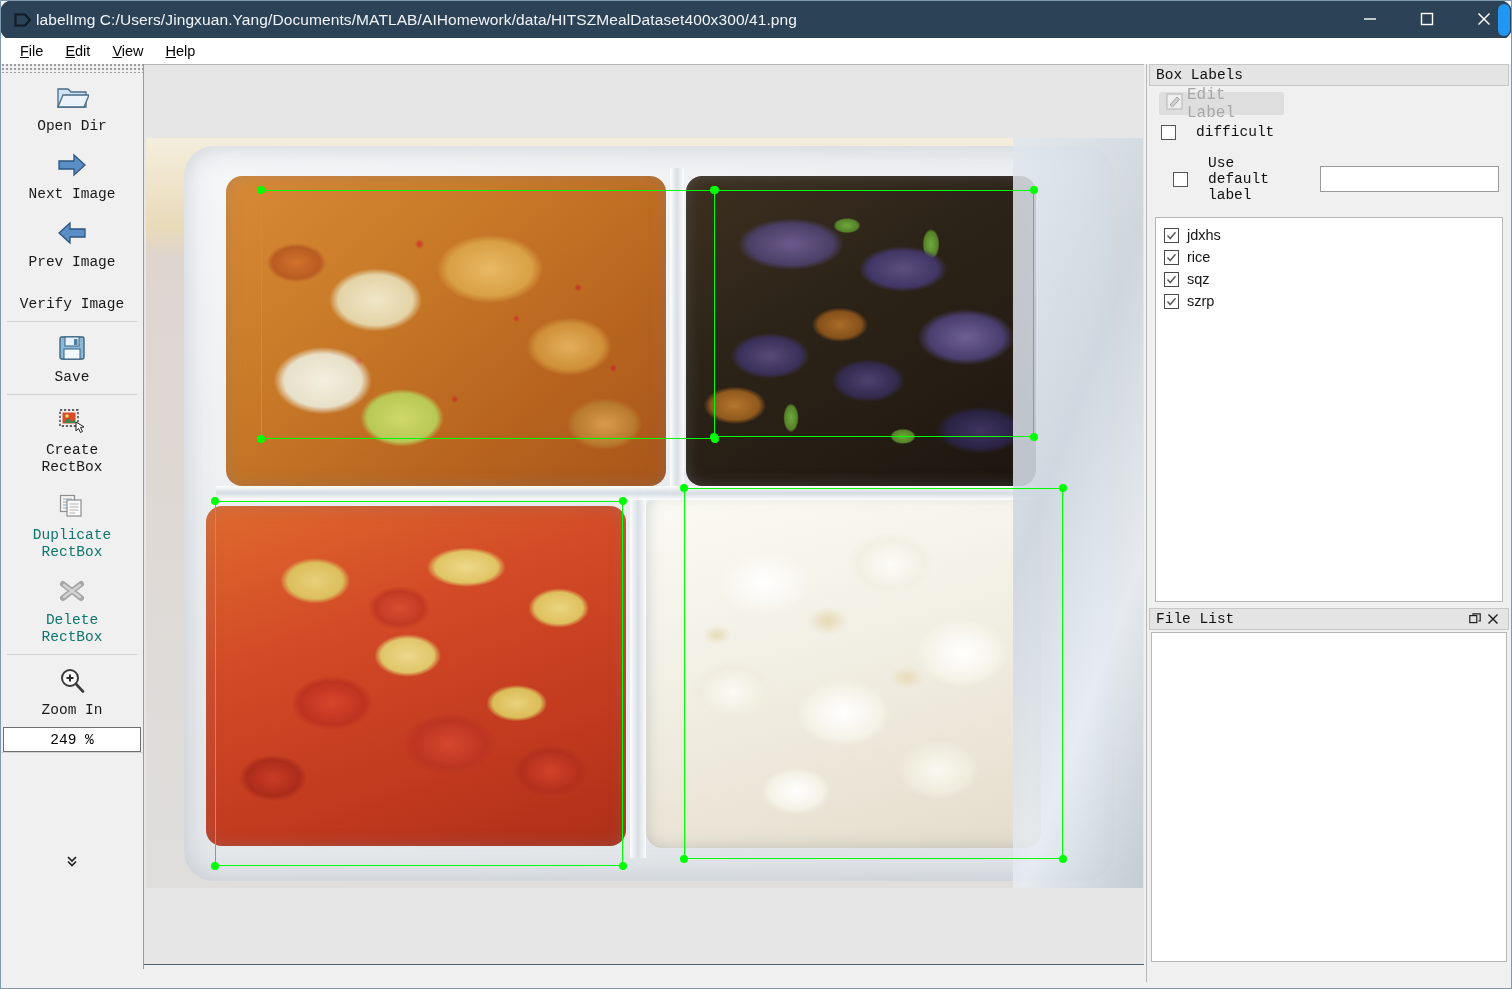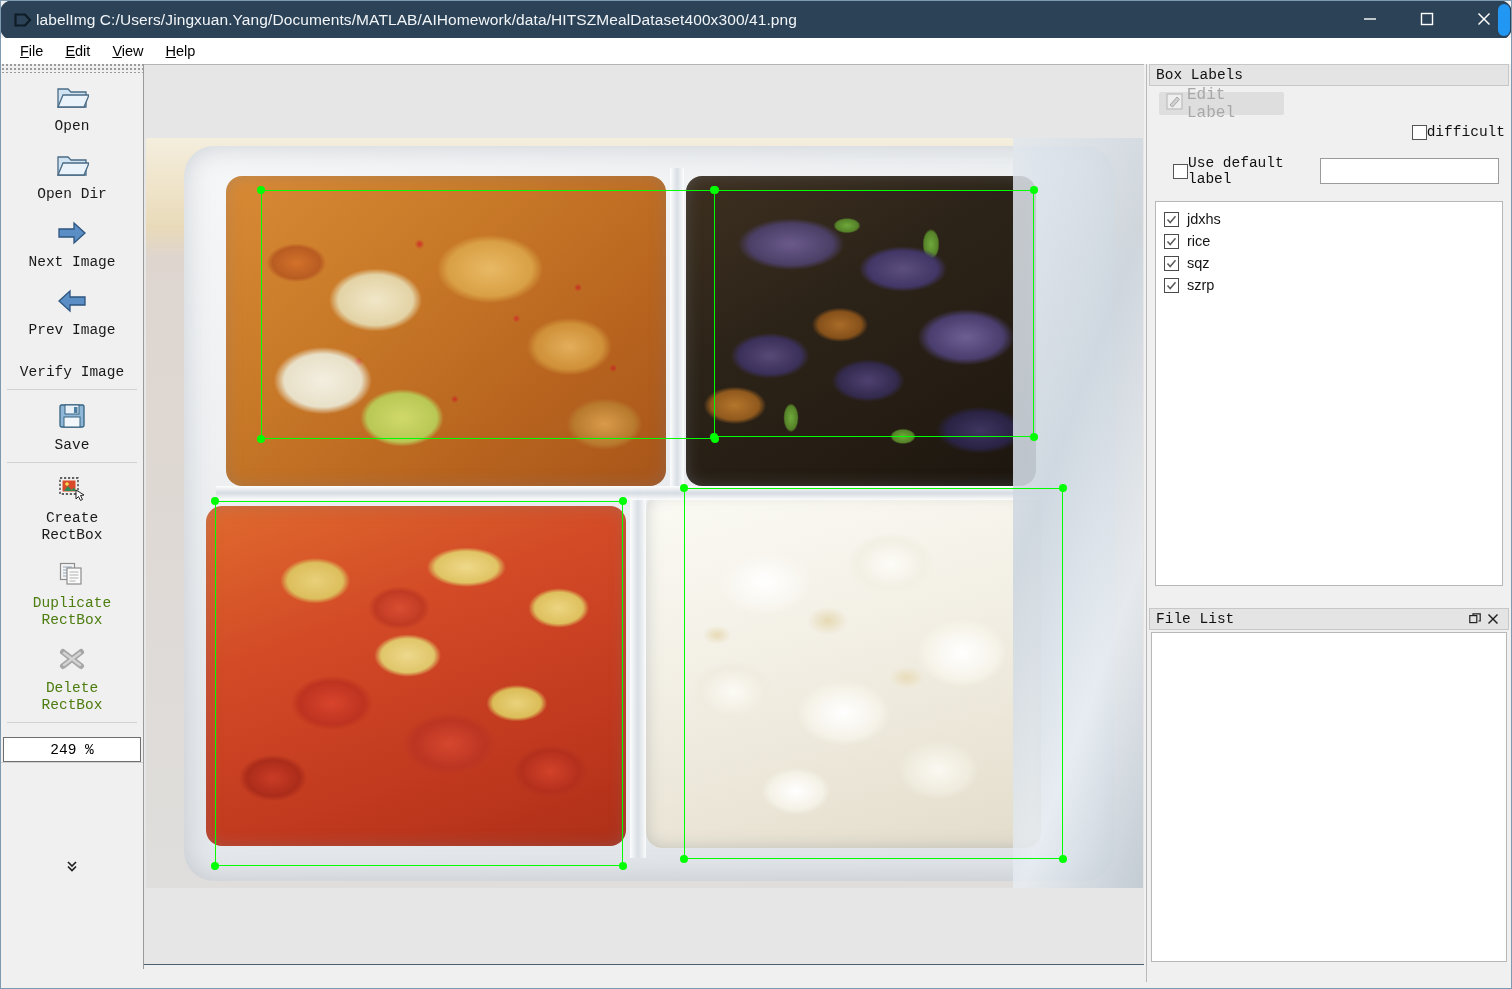--- a/index.html
+++ b/index.html
@@ -61,24 +61,24 @@
   .tool {
     display: flex; flex-direction: column; align-items: center; justify-content: flex-start;
     padding: 8px 2px 6px 2px; cursor: default;
   }
   .tool.disabled { cursor: default; }
   .tool .ticon { height: 32px; display: flex; align-items: center; justify-content: center; }
   .tool .tlabel {
     font-family: "Liberation Mono", monospace; font-size: 14.5px; color: #1a1a1a;
     text-align: center; line-height: 17px; margin-top: 5px; white-space: pre-line;
   }
-  .tool.disabled .tlabel { color: #4d7c0f; }
+  .tool.disabled .tlabel { color: #0f766e; }
   .tb-sep { height: 1px; background: #d2d2d2; margin: 2px 6px; }
   .zoombox {
-    margin: 12px 2px 0 2px; height: 25px; background: #ffffff;
+    margin: 2px 2px 0 2px; height: 25px; background: #ffffff;
     border: 1px solid #6e6e6e; display: flex; align-items: center; justify-content: center;
     font-family: "Liberation Mono", monospace; font-size: 14.5px; color: #000;
   }
   .tb-extend {
     flex: 1; display: flex; align-items: center; justify-content: center;
     border-top: 1px solid #d2d2d2;
   }
   .tb-extend .chev { font-size: 14px; color: #222; line-height: 8px; }
 
   
@@ -216,21 +216,21 @@
   .dock-title .dockbtn { width: 18px; height: 18px; display: flex; align-items: center; justify-content: center; color: #222; }
   .panel-body { background: #f0f0f0; padding: 4px 4px 0 4px; }
 
   .edit-label-btn {
     display: flex; align-items: center; gap: 4px;
     height: 23px; width: 125px; margin: 2px 0 0 6px;
     background: #dedede; border: 1px solid #dedede; border-radius: 2px;
     padding: 0 6px;
     font-family: "Liberation Mono", monospace; font-size: 16px; color: #a8a8a8;
   }
-  .checkrow { display: flex; align-items: center; gap: 0; margin: 9px 0 0 8px; justify-content: flex-end; }
+  .checkrow { display: flex; align-items: center; gap: 20px; margin: 9px 0 0 8px; }
   .checkrow.indent { margin-left: 20px; margin-top: 15px; }
   .cbox {
     width: 15px; height: 15px; background: #ffffff; border: 1px solid #555;
     display: flex; align-items: center; justify-content: center; flex: 0 0 auto;
   }
   .checkrow label {
     font-family: "Liberation Mono", monospace; font-size: 14.5px; color: #111;
   }
   .default-label-input {
     flex: 1; height: 26px; background: #ffffff; border: 1px solid #9b9b9b;
@@ -295,29 +295,20 @@
     <div class="menu-item"><u>E</u>dit</div>
     <div class="menu-item"><u>V</u>iew</div>
     <div class="menu-item"><u>H</u>elp</div>
   </div>
 
   <div class="body-area">
 
     <div class="toolbar">
       <div class="tb-handle"></div>
 
-      <div class="tool">
-        <span class="ticon">
-          <svg width="34" height="28" viewBox="0 0 34 28">
-            <path d="M3 6 h10 l3 3 h15 v15 h-28 z" fill="#cfe3f2" stroke="#4a6b85" stroke-width="1.3"></path>
-            <path d="M3 24 l5 -12 h26 l-5 12 z" fill="#eaf3fa" stroke="#4a6b85" stroke-width="1.3"></path>
-          </svg>
-        </span>
-        <span class="tlabel">Open</span>
-      </div>
 
       <div class="tool">
         <span class="ticon">
           <svg width="34" height="28" viewBox="0 0 34 28">
             <path d="M3 6 h10 l3 3 h15 v15 h-28 z" fill="#cfe3f2" stroke="#4a6b85" stroke-width="1.3"></path>
             <path d="M3 24 l5 -12 h26 l-5 12 z" fill="#eaf3fa" stroke="#4a6b85" stroke-width="1.3"></path>
           </svg>
         </span>
         <span class="tlabel">Open Dir</span>
       </div>
@@ -411,20 +402,31 @@
               <line x1="23" y1="7" x2="7" y2="19"></line>
             </g>
           </svg>
         </span>
         <span class="tlabel">Delete
 RectBox</span>
       </div>
 
       <div class="tb-sep"></div>
 
+      <div class="tool">
+        <span class="ticon">
+          <svg width="28" height="28" viewBox="0 0 28 28">
+            <circle cx="12" cy="11" r="8" fill="#fdfdfd" stroke="#3a3a3a" stroke-width="2"></circle>
+            <line x1="12" y1="7.5" x2="12" y2="14.5" stroke="#2a2a2a" stroke-width="2"></line>
+            <line x1="8.5" y1="11" x2="15.5" y2="11" stroke="#2a2a2a" stroke-width="2"></line>
+            <line x1="18" y1="17" x2="25" y2="24.5" stroke="#3a3a3a" stroke-width="2.6" stroke-linecap="round"></line>
+          </svg>
+        </span>
+        <span class="tlabel">Zoom In</span>
+      </div>
 
       <div class="zoombox">
         <span>249 %</span>
       </div>
 
       <div class="tb-extend">
         <span class="chev">
           <svg width="14" height="14" viewBox="0 0 14 14">
             <path d="M3 3 L7 7 L11 3" fill="none" stroke="#222" stroke-width="1.7"></path>
             <path d="M3 7.5 L7 11.5 L11 7.5" fill="none" stroke="#222" stroke-width="1.7"></path>

